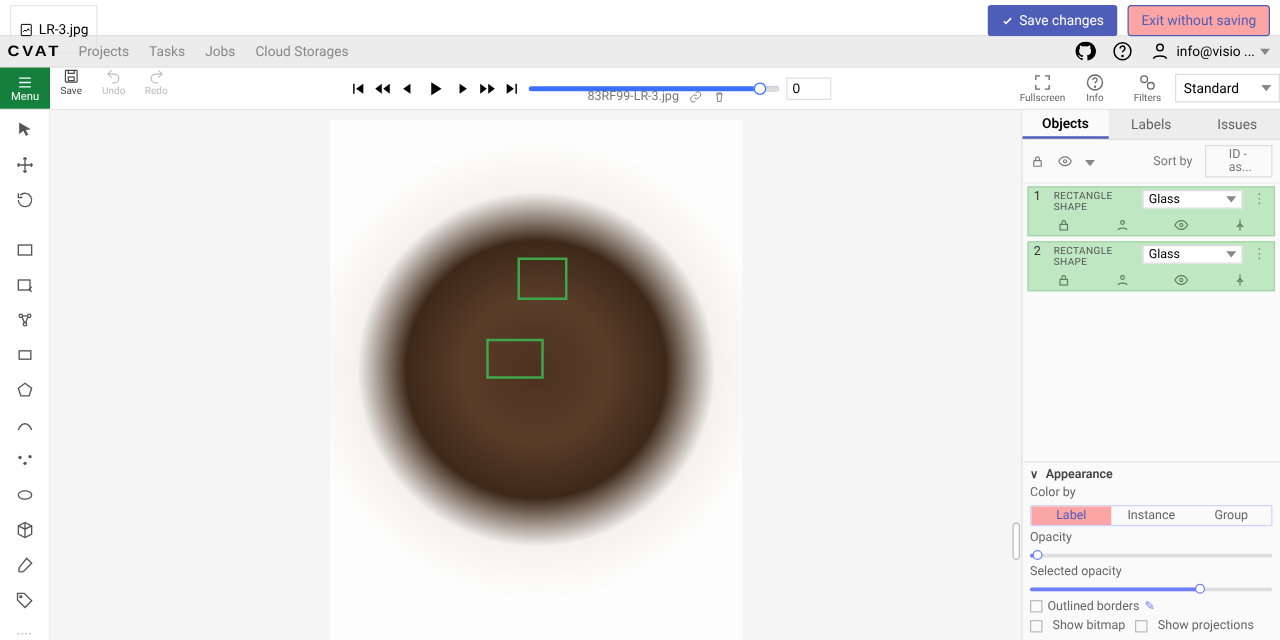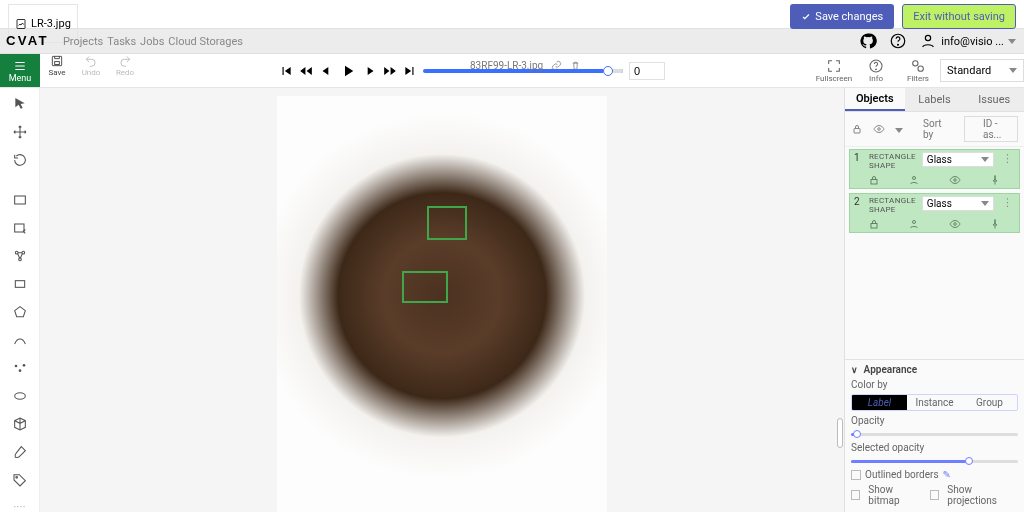--- a/index.html
+++ b/index.html
@@ -3,58 +3,58 @@
 <meta charset="utf-8">
 <style>
   * { box-sizing: border-box; margin: 0; padding: 0; }
   html, body { width: 1024px; height: 512px; font-family: -apple-system, BlinkMacSystemFont, "Segoe UI", Roboto, sans-serif; font-size: 12px; background:#fff; overflow:hidden;}
   .topbar { display:flex; align-items:flex-start; justify-content:space-between; padding:4px 8px 0 8px; height:28px;}
   .filechip { display:flex; align-items:center; gap:4px; border:1px solid #e5e5e5; padding:12px 6px; font-size:11px;}
   .file-icon svg { width:12px; height:12px; }
   .topbar-actions { display:flex; gap:8px; }
   .btn { display:inline-flex; align-items:center; gap:4px; font-size:11px; padding:5px 10px; border-radius:3px; cursor:pointer; border:1px solid transparent; }
   .btn-primary { background:#4e5db7; color:#fff; }
-  .btn-outline { background:#bef264; border:1px solid #4e5db7; color:#4e5db7;}
+  .btn-outline { background:#fca5a5; border:1px solid #4e5db7; color:#4e5db7;}
   .navbar { height:26px; background:#ececec; border-top:1px solid #e0e0e0; border-bottom:1px solid #e0e0e0; display:flex; align-items:center; padding:0 8px; gap:16px;}
   .logo { font-weight:700; letter-spacing:2px; transform:scaleX(1.1); font-family: 'Arial Black', sans-serif;}
-  .nav-links { display:flex; gap:4px; font-size:11px; color:#888;text-align:center;}
+  .nav-links { display:flex; gap:16px; font-size:11px; color:#888;text-align:center;}
   .nav-right { margin-left:auto; display:flex; align-items:center; gap:12px;}
   .nav-right svg { width:18px; height:18px; }
   .user-chip { display:flex; align-items:center; gap:4px; font-size:11px; }
   .work-row { display:flex; height:34px; border-bottom:1px solid #e5e5e5;}
   .menu-cell { width:40px; background:#15803d; color:#fff; display:flex; flex-direction:column; align-items:center; justify-content:center; font-size:9px;text-align:right;}
   .menu-cell svg { width:14px; height:14px; }
   .tiny-btn { width:34px; display:flex; flex-direction:column; align-items:center; justify-content:flex-start; font-size:8px; color:#444; cursor:pointer;}
   .tiny-btn svg{width:14px;height:14px;}
   .tiny-btn.disabled{color:#bbb;}
   .player { flex:1; display:flex; align-items:center; justify-content:center; gap:6px;}
   .player svg{width:14px;height:14px;}
   .player .big svg{width:18px;height:18px;}
   .slider-wrap{flex:0 0 200px; position:relative;}
   .slider-track{height:4px;background:#3b6fff;border-radius:2px;}
   .slider-remain{position:absolute;right:0;top:0;height:4px;width:10%;background:#ddd;border-radius:0 2px 2px 0;}
   .slider-thumb{position:absolute;left:90%;top:-3px;width:10px;height:10px;border-radius:50%;background:#fff;border:1px solid #3b6fff;}
   .frame-input{width:36px;border:1px solid #e0e0e0;font-size:11px;padding:2px 4px;text-align:left;}
-  .file-below{position:absolute; top:60px; left:470px; font-size:10px;color:#777; display:flex; gap:8px; align-items:center;}
+  .file-below{position:absolute; top:72px; left:470px; font-size:10px;color:#777; display:flex; gap:8px; align-items:center;}
   .file-below svg{width:11px;height:11px;}
   .right-tools{display:flex;align-items:center;gap:2px;margin-left:12px;}
   .rt-btn{display:flex;flex-direction:column;align-items:center;justify-content:center;width:40px;font-size:8px;color:#666;}
   .rt-btn svg{width:16px;height:16px;}
   .mode-select{border:1px solid #ddd;font-size:11px;padding:4px 6px; width:84px; display:flex; justify-content:space-between; align-items:center;}
   .extras-btn{width:26px;height:26px;border:1px solid #ccc;margin-left:6px;display:flex;align-items:center;justify-content:center;}
   .main{display:flex;height:calc(512px - 28px - 26px - 34px);}
   .left-tools{width:40px;border-right:1px solid #eee;display:flex;flex-direction:column;align-items:center;gap:12px;padding-top:8px;}
   .lt{width:24px;height:24px;display:flex;align-items:center;justify-content:center;color:#555;cursor:pointer;}
   .lt svg{width:16px;height:16px;}
   .canvas{flex:1;background:#f5f5f5;position:relative;display:flex;justify-content:center;padding:8px 8px 0 8px;}
   .img-frame{width:330px;height:100%;background:#fff;background:radial-gradient(ellipse 70% 55% at 50% 48%, #4b3120 0%, #5a3d29 25%, #3d2818 45%, #f4f2ef 62%, #fdfdfd 80%);position:relative;}
   .bbox{position:absolute;border:2px solid #3fa64a;}
   .bbox1{top:110px;left:150px;width:40px;height:34px;}
   .bbox2{top:175px;left:125px;width:46px;height:32px;}
-  .side{width:180px;border-left:1px solid #e0e0e0;display:flex;flex-direction:column;background:#fafafa;font-size:11px;}
+  .side{width:207px;border-left:1px solid #e0e0e0;display:flex;flex-direction:column;background:#fafafa;font-size:11px;}
   .side-tabs{display:flex;height:24px;border-bottom:1px solid #e0e0e0;background:#ededed;}
   .side-tab{flex:1;display:flex;align-items:center;justify-content:center;font-size:11px;color:#666;cursor:pointer;}
   .side-tab.active{color:#000;font-weight:600;border-bottom:2px solid #4e5db7;background:#fafafa;}
   .side-toolbar{display:flex;align-items:center;gap:10px;padding:4px 6px;border-bottom:1px solid #eee;color:#777;}
   .side-toolbar .spacer{flex:1;}
   .sortby{font-size:10px;}
   .sort-select{border:1px solid #ddd;font-size:10px;padding:1px 18px;width:54px;}
   .obj{background:#bfe7c1;border:1px solid #a2d3a4;margin:2px 4px;padding:2px 4px;display:flex;flex-direction:column;gap:4px;}
   .obj-head{display:flex;align-items:flex-start;gap:6px;}
   .obj-idx{width:10px;font-size:10px;color:#333;}
@@ -62,21 +62,21 @@
   .obj-kind{font-size:8px;color:#555;letter-spacing:.3px;}
   .obj-label-select{background:#fff;border:1px solid #ddd;font-size:10px;padding:1px 4px;width:80px;display:inline-flex;justify-content:space-between;align-items:center;}
   .obj-dots{color:#888;padding:0 2px;}
   .obj-icons{display:flex;justify-content:space-around;color:#5a7a5c;}
   .obj-icons svg{width:12px;height:12px;}
   .side-spacer{flex:1;}
   .appearance{border-top:1px solid #e2e2e2;padding:4px 6px 6px 6px;font-size:10px;color:#666;display:flex;flex-direction:column;gap:4px;}
   .app-head{display:flex;align-items:center;gap:6px;font-weight:600;color:#444;}
   .segbtns{display:flex;border:1px solid #cfd4ff;border-radius:2px;overflow:hidden;width:100%;}
   .segbtns .seg{flex:1;text-align:center;padding:2px 0;font-size:10px;cursor:pointer;}
-  .segbtns .seg.active{background:#000000;color:#4e5db7;font-style:italic;}
+  .segbtns .seg.active{background:#fca5a5;color:#4e5db7;}
   .mini-slider{position:relative;height:8px;}
   .mini-slider .tr{height:3px;background:#ddd;border-radius:2px;position:absolute;top:3px;left:0;right:0;}
   .mini-slider .fill{height:3px;background:#6f7fff;border-radius:2px;position:absolute;top:3px;left:0;}
   .mini-slider .th{position:absolute;top:0;width:8px;height:8px;border-radius:50%;border:1px solid #6f7fff;background:#fff;}
   .chk-row{display:flex;align-items:center;gap:4px;}
   .chk{width:10px;height:10px;border:1px solid #bbb;display:inline-block;}
   svg{display:block;}
   .caret{border-left:4px solid transparent;border-right:4px solid transparent;border-top:5px solid #888;display:inline-block;}
   .scroll-thumb{position:absolute; left:-8px; top:330px; width:6px; height:30px; border:1px solid #bbb; border-radius:3px; background:#fff;}
 </style>

